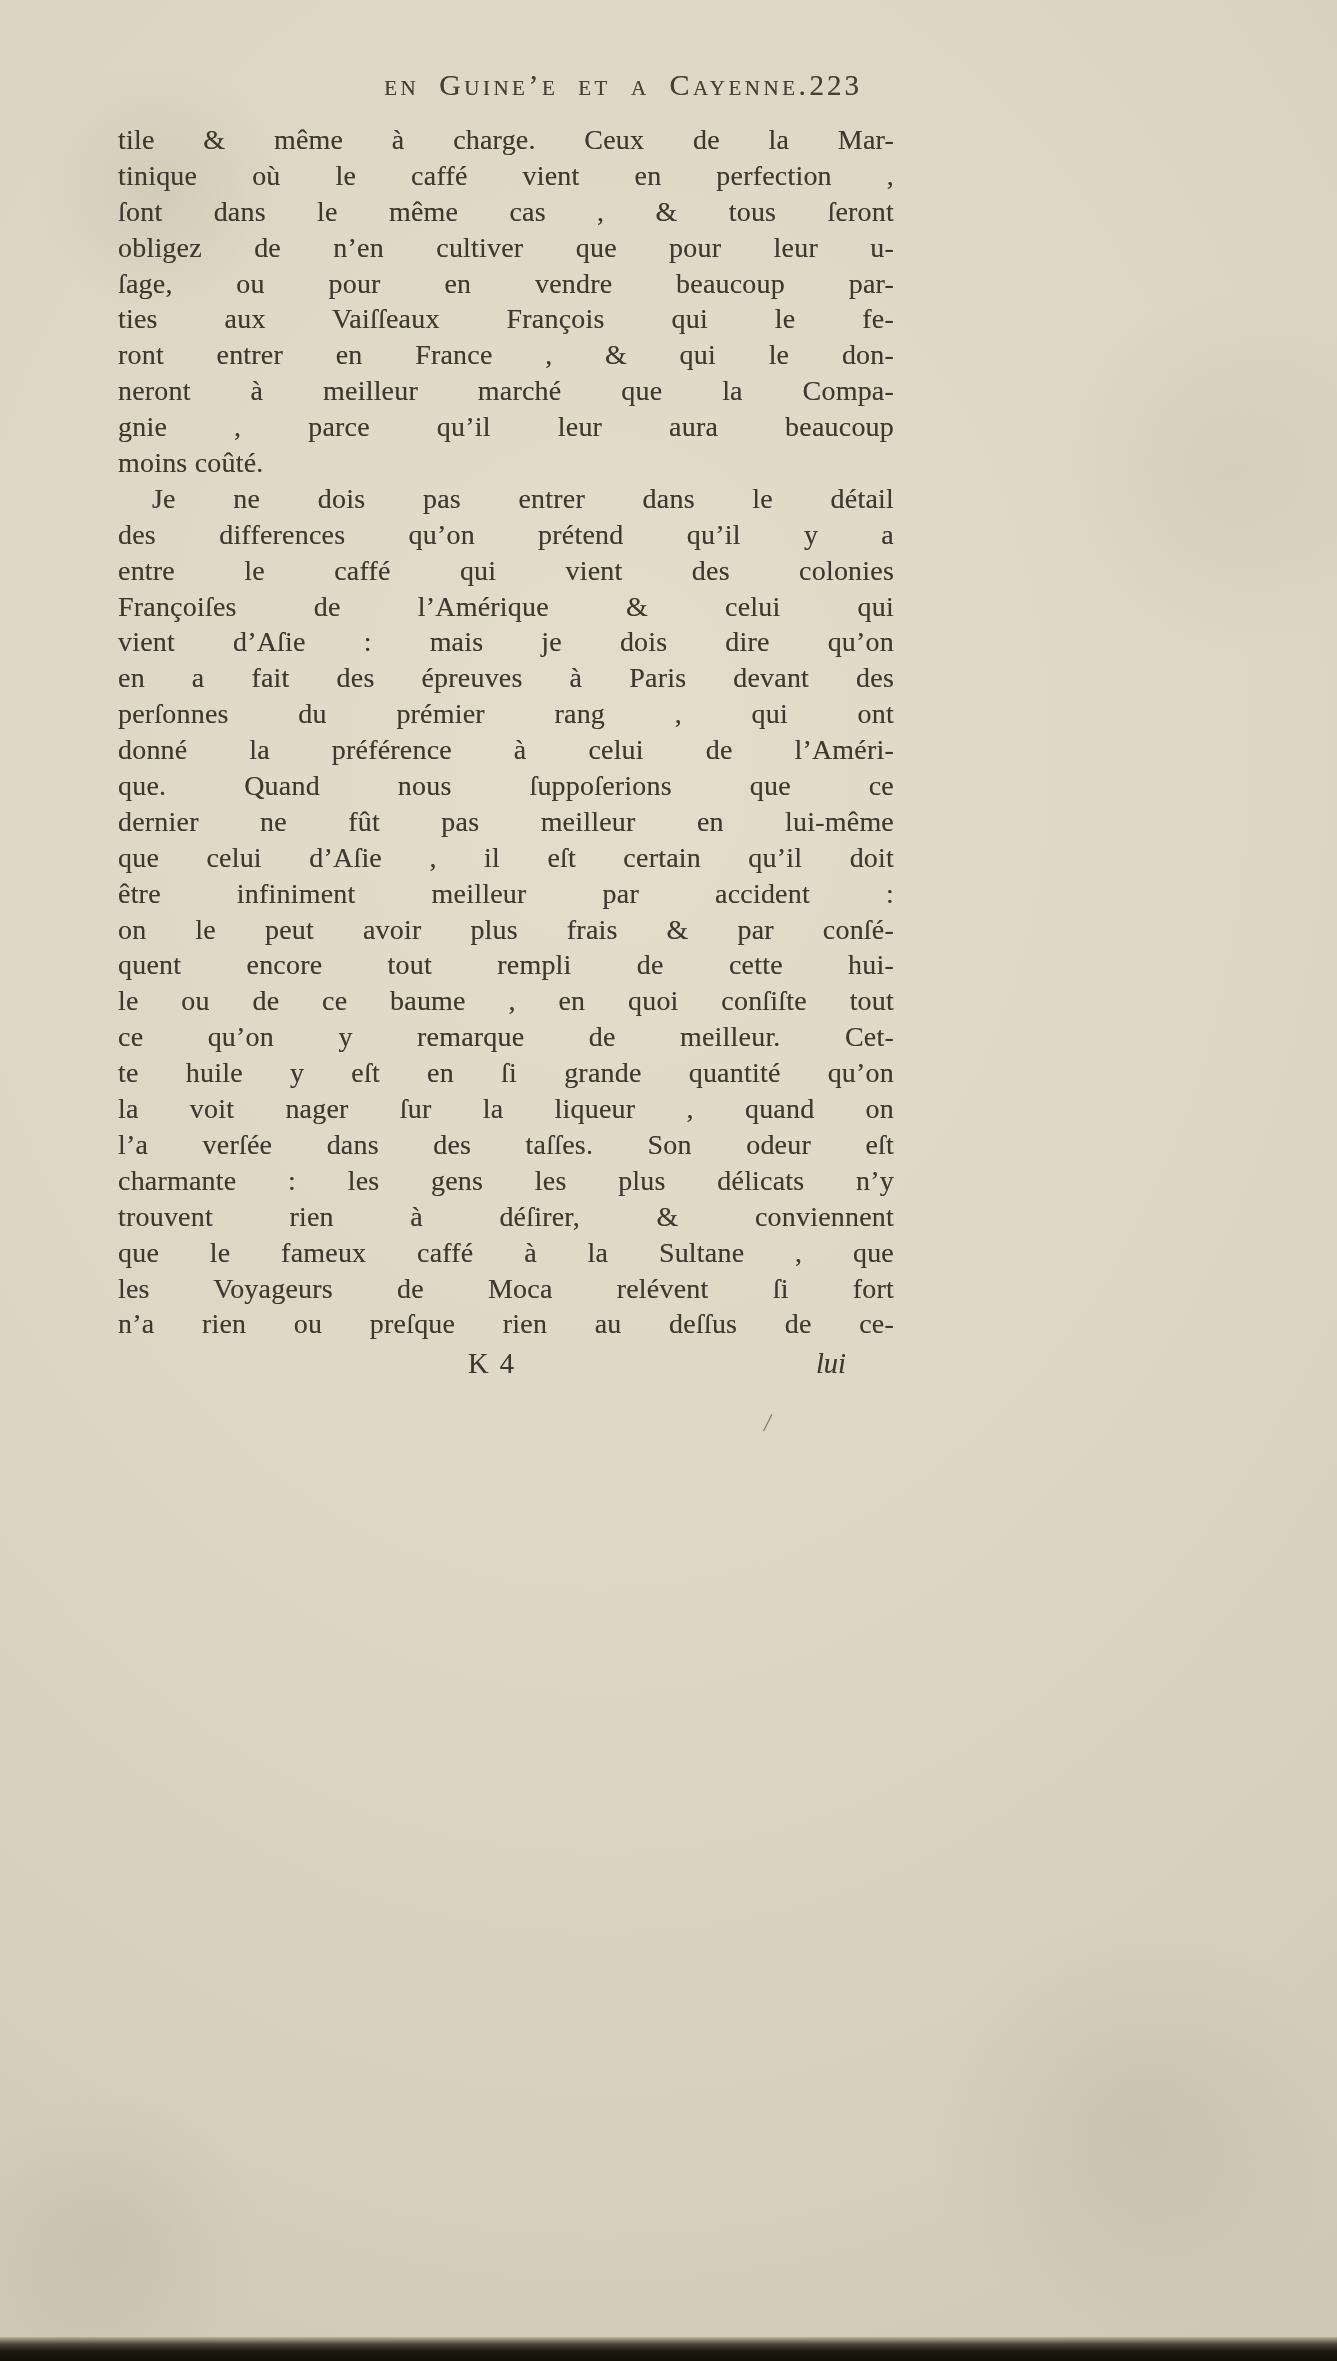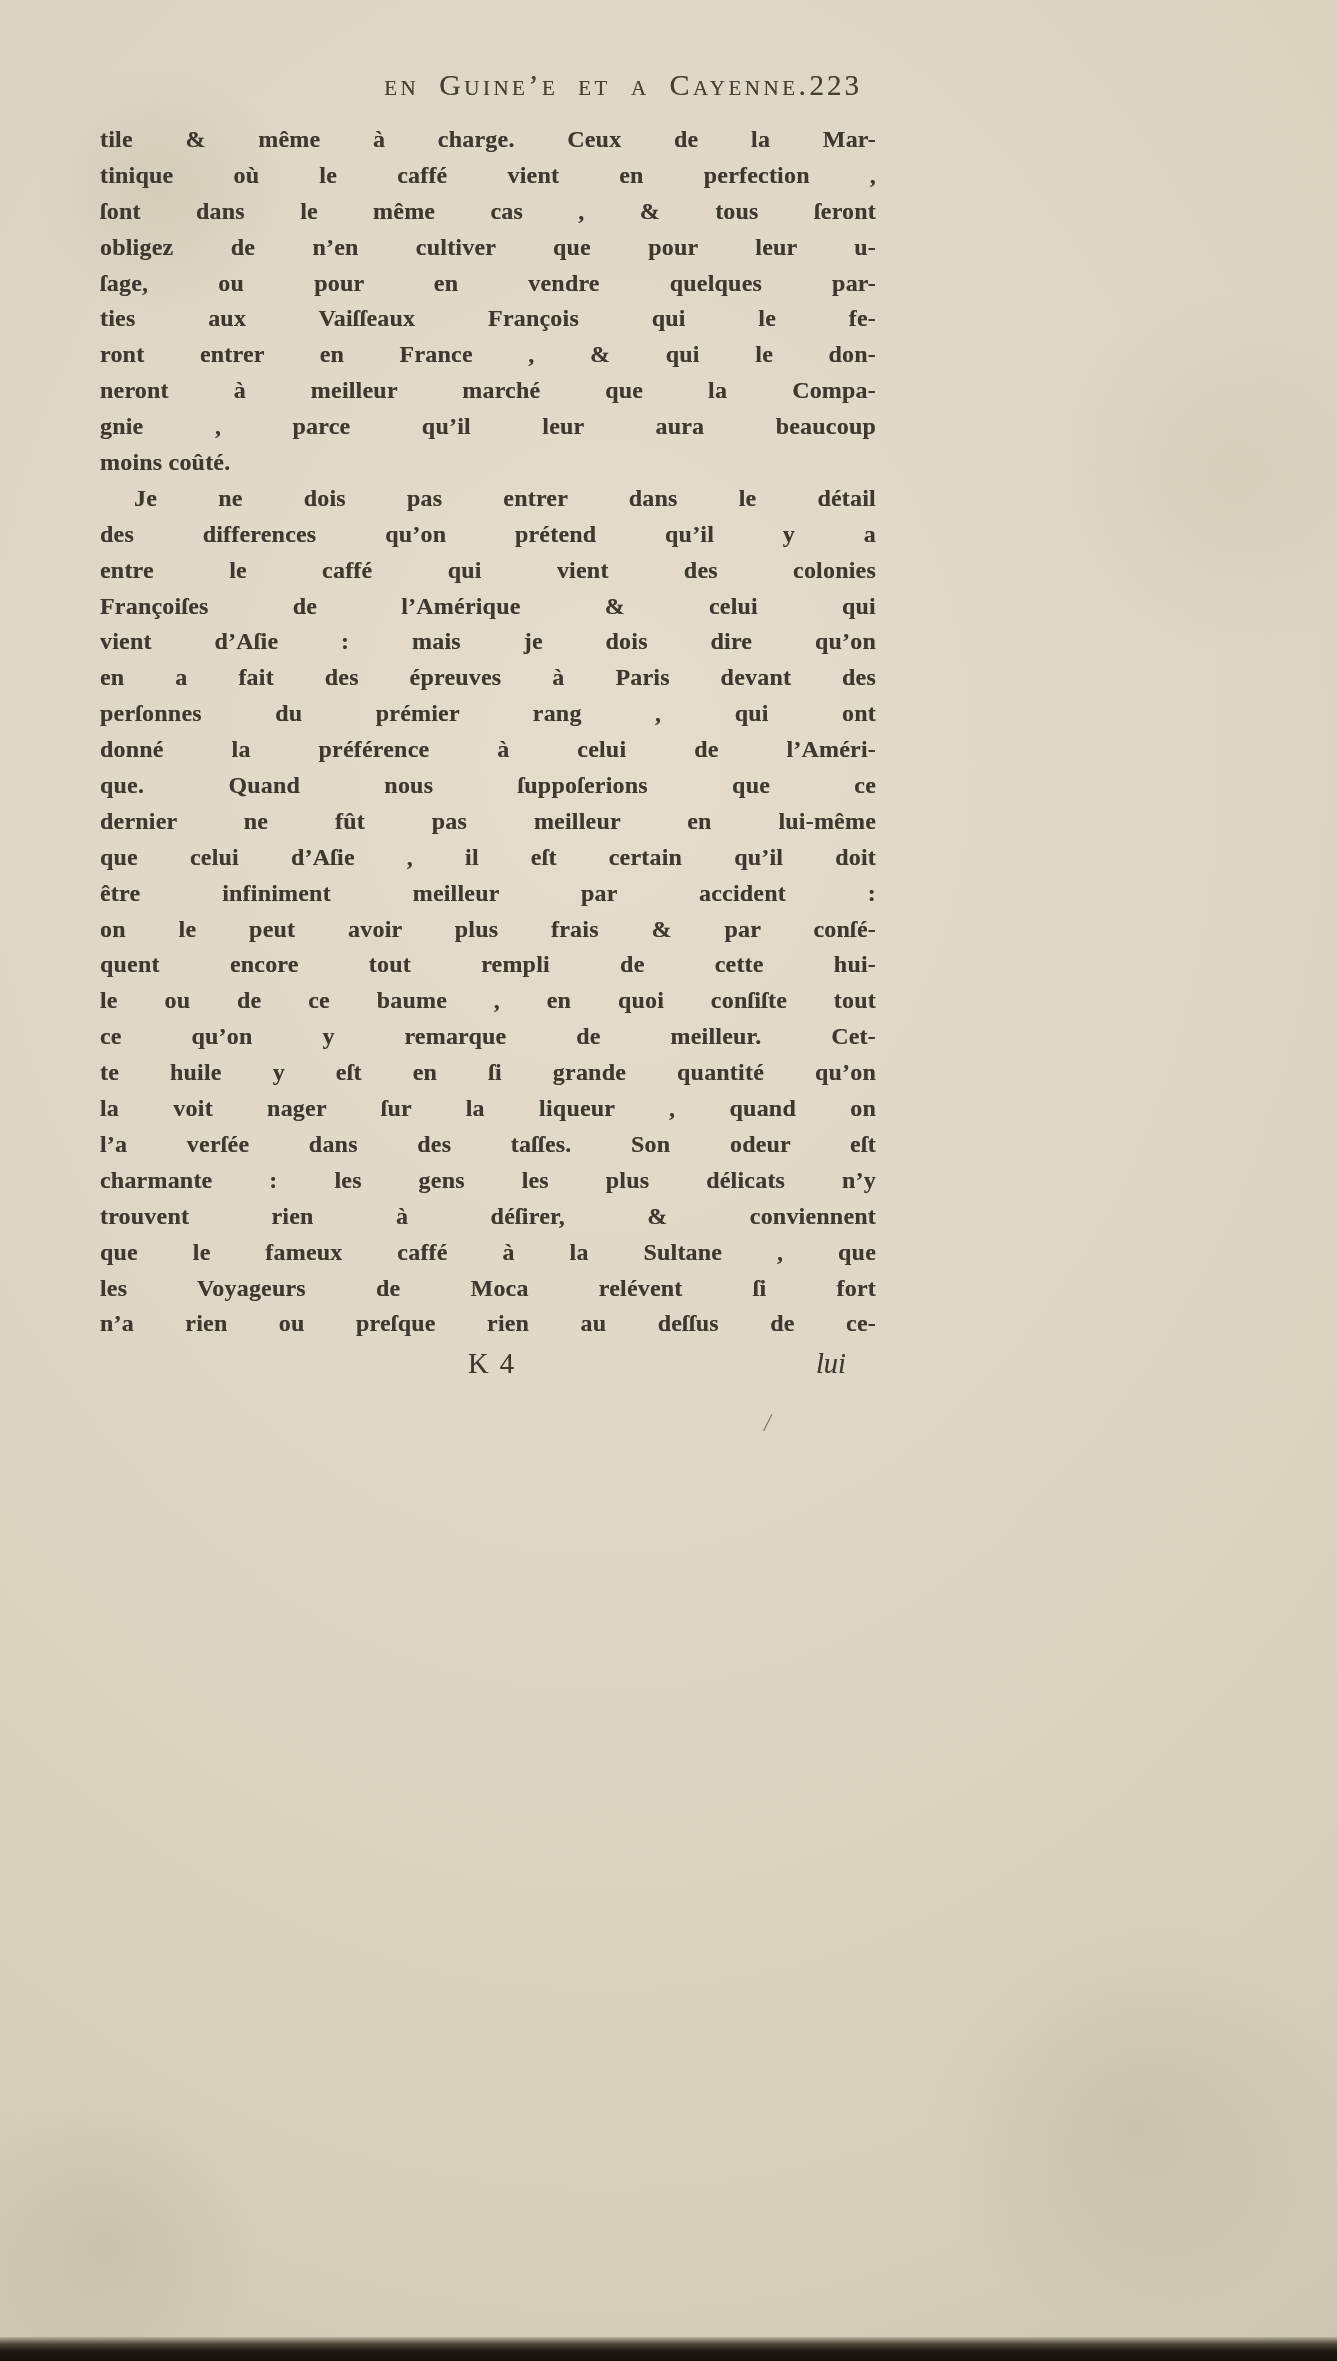--- a/index.html
+++ b/index.html
@@ -52,26 +52,25 @@
     text-shadow: 0 0 0.6px rgba(62,57,48,0.55);
   }
   .page-number {
     font-size: 29px;
     letter-spacing: 3px;
     color: #453f34;
     text-shadow: 0 0 0.6px rgba(62,57,48,0.55);
   }
   .text-block {
     position: absolute;
-    left: 100px;
+    left: 118px;
     top: 122px;
     width: 776px;
-    font-size: 24px;
+    font-size: 28px;
     text-shadow: 0 0 0.6px rgba(62,57,48,0.5);
-    font-weight: bold;
   }
   .paragraph { margin: 0; }
   .line {
     height: 35.9px;
     line-height: 35.9px;
     text-align: justify;
     text-align-last: justify;
     letter-spacing: 0.2px;
   }
   .line.indent { padding-left: 34px; }
@@ -116,21 +115,21 @@
       <span class="header-title">en Guine’e et a Cayenne.</span>
       <span class="page-number">223</span>
     </div>
 
     <div class="text-block">
         <div class="paragraph">
           <div class="line">tile &amp; même à charge. Ceux de la Mar-</div>
           <div class="line">tinique où le caffé vient en perfection ,</div>
           <div class="line">ſont dans le même cas , &amp; tous ſeront</div>
           <div class="line">obligez de n’en cultiver que pour leur u-</div>
-          <div class="line">ſage, ou pour en vendre quelques par-</div>
+          <div class="line">ſage, ou pour en vendre beaucoup par-</div>
           <div class="line">ties aux Vaiſſeaux François qui le fe-</div>
           <div class="line">ront entrer en France , &amp; qui le don-</div>
           <div class="line">neront à meilleur marché que la Compa-</div>
           <div class="line">gnie , parce qu’il leur aura beaucoup</div>
           <div class="line no-just">moins coûté.</div>
         </div>
         <div class="paragraph">
           <div class="line indent">Je ne dois pas entrer dans le détail</div>
           <div class="line">des differences qu’on prétend qu’il y a</div>
           <div class="line">entre le caffé qui vient des colonies</div>

